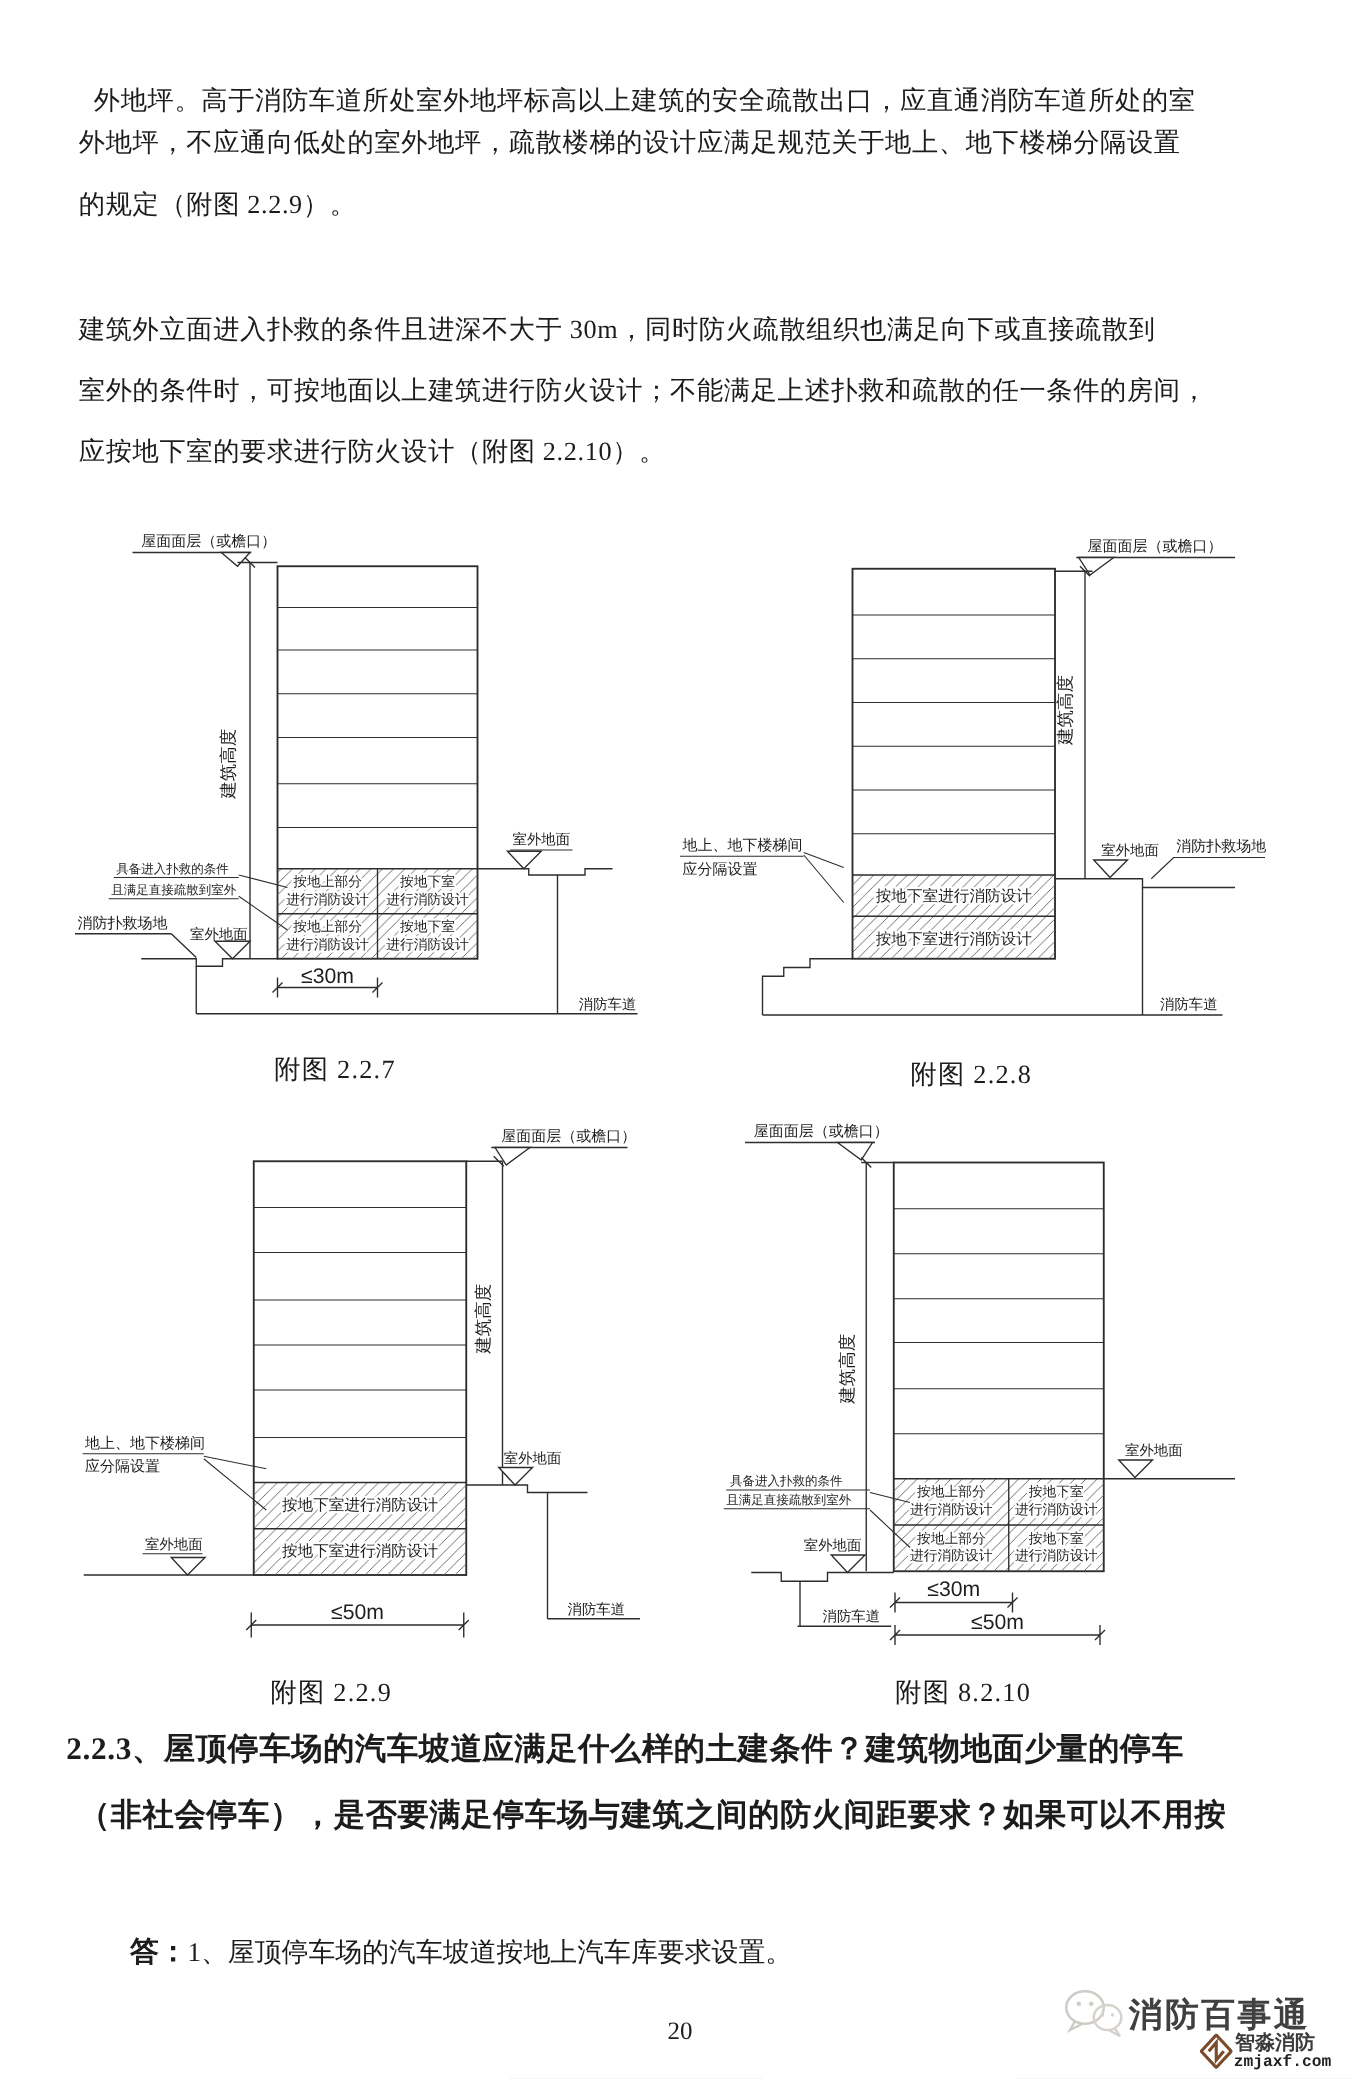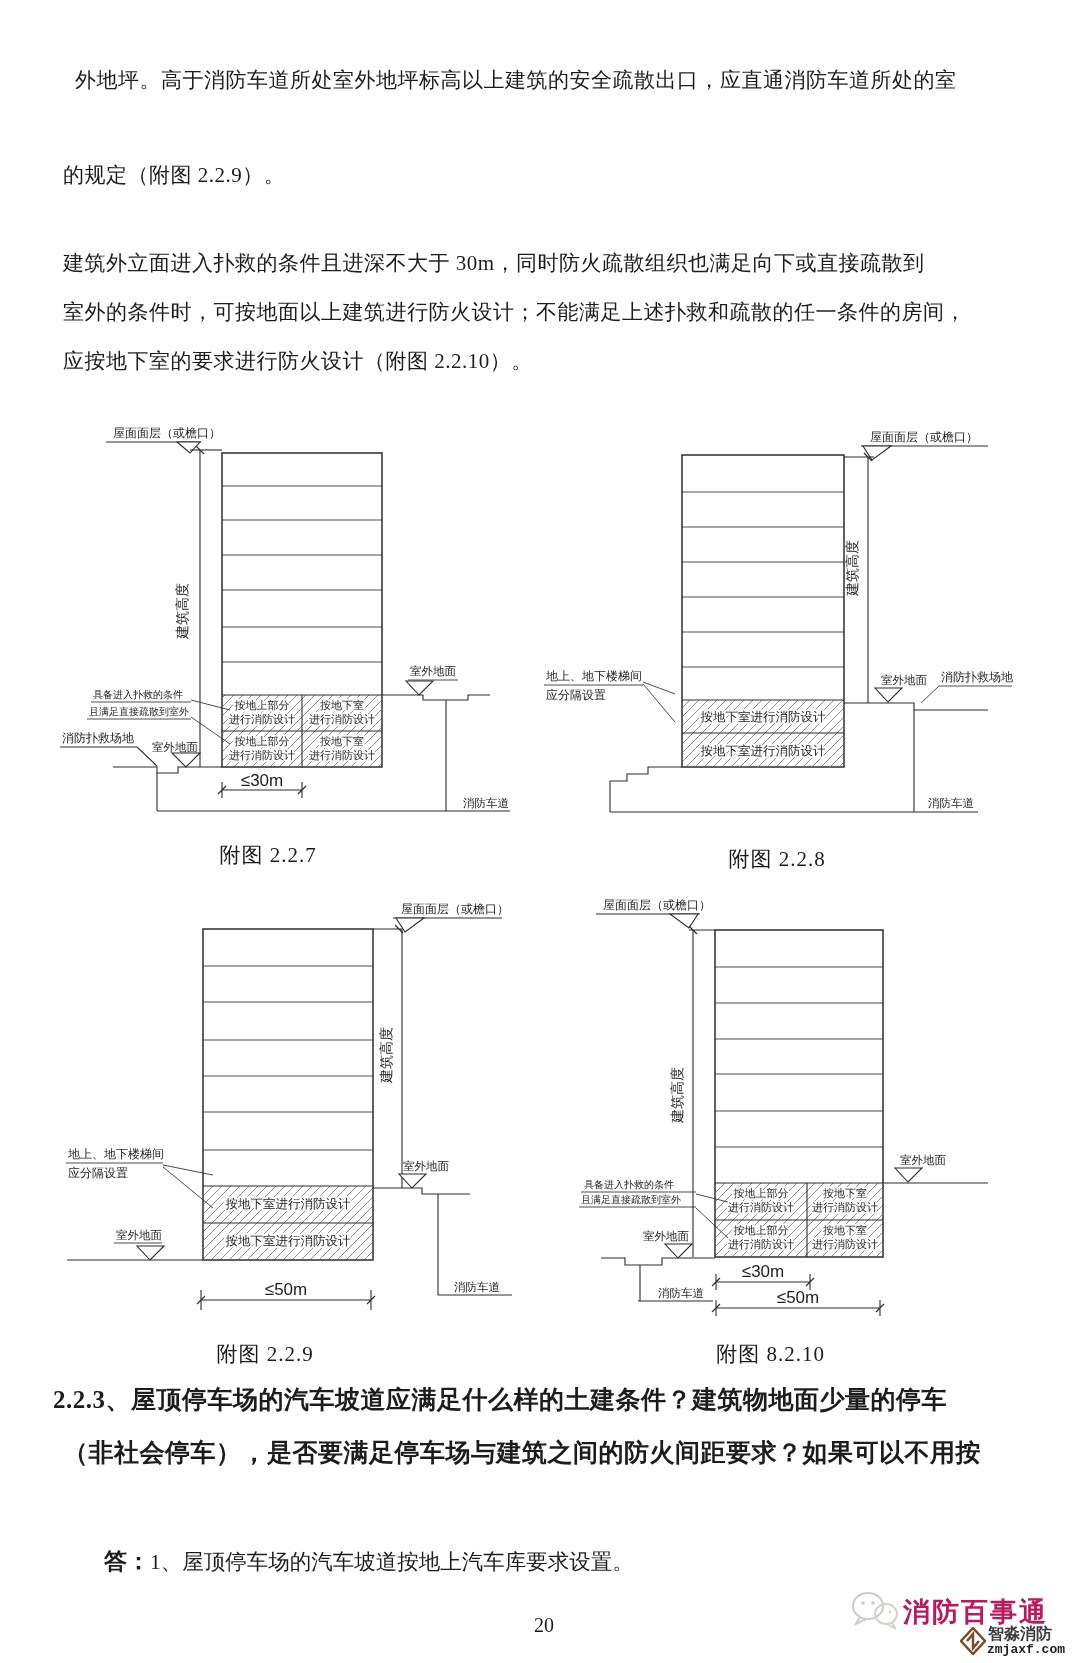--- a/index.html
+++ b/index.html
@@ -14,31 +14,32 @@
   .caption{position:absolute;font-size:21px;letter-spacing:1px;text-align:center;white-space:nowrap;}
   .fig{position:absolute;}
   svg text{font-family:"Liberation Serif","DejaVu Serif",serif;fill:#1d1d1d;}
   .halo{paint-order:stroke;stroke:#ffffff;stroke-width:3.5px;stroke-linejoin:round;}
   .ln{stroke:#2d2d2d;stroke-width:1.1;fill:none;}
   .thin{stroke-width:0.85;}
   .thick{stroke-width:1.5;}
   .tri{fill:#ffffff;stroke:#2d2d2d;stroke-width:1.1;}
   .dimtxt{font-family:"Liberation Sans","DejaVu Sans",sans-serif;}
   #page-number{position:absolute;left:4px;top:1614px;width:1080px;text-align:center;font-size:20px;}
-  #watermark-text{position:absolute;left:903px;top:1594px;font-size:27px;color:#be185d;letter-spacing:2px;font-weight:600;}
+  #watermark-text{position:absolute;left:903px;top:1594px;font-size:27px;color:#404040;letter-spacing:2px;font-weight:600;}
   #brand-name{position:absolute;left:988px;top:1624px;font-size:16px;font-weight:700;color:#3b3b3b;font-family:"Liberation Sans",sans-serif;}
   #brand-site{position:absolute;left:987px;top:1642px;font-size:13px;font-weight:700;color:#222;font-family:"Liberation Mono","DejaVu Sans Mono",monospace;}
 </style>
 </head>
 <body>
 
 <div id="page">
 
   <div class="line body-txt" style="left:63px;top:68px;margin-left:12px;">外地坪。高于消防车道所处室外地坪标高以上建筑的安全疏散出口，应直通消防车道所处的室</div>
-  <div class="line body-txt" style="left:63px;top:151px;margin-top:12px;">的规定（附图 2.2.9）。</div>
+  <div class="line body-txt" style="left:63px;top:102px;">外地坪，不应通向低处的室外地坪，疏散楼梯的设计应满足规范关于地上、地下楼梯分隔设置</div>
+  <div class="line body-txt" style="left:63px;top:151px;">的规定（附图 2.2.9）。</div>
 
   <div class="line body-txt" style="left:63px;top:251px;">建筑外立面进入扑救的条件且进深不大于 30m，同时防火疏散组织也满足向下或直接疏散到</div>
   <div class="line body-txt" style="left:63px;top:300px;">室外的条件时，可按地面以上建筑进行防火设计；不能满足上述扑救和疏散的任一条件的房间，</div>
   <div class="line body-txt" style="left:63px;top:349px;">应按地下室的要求进行防火设计（附图 2.2.10）。</div>
 
   <svg class="fig" style="left:60px;top:392px;" width="470" height="440" viewBox="0 0 470 440">
     <defs>
       <pattern id="hA" patternUnits="userSpaceOnUse" width="9" height="9">
         <path d="M0,9 L9,0" stroke="#5a5a5a" stroke-width="0.7"></path>
       </pattern>

